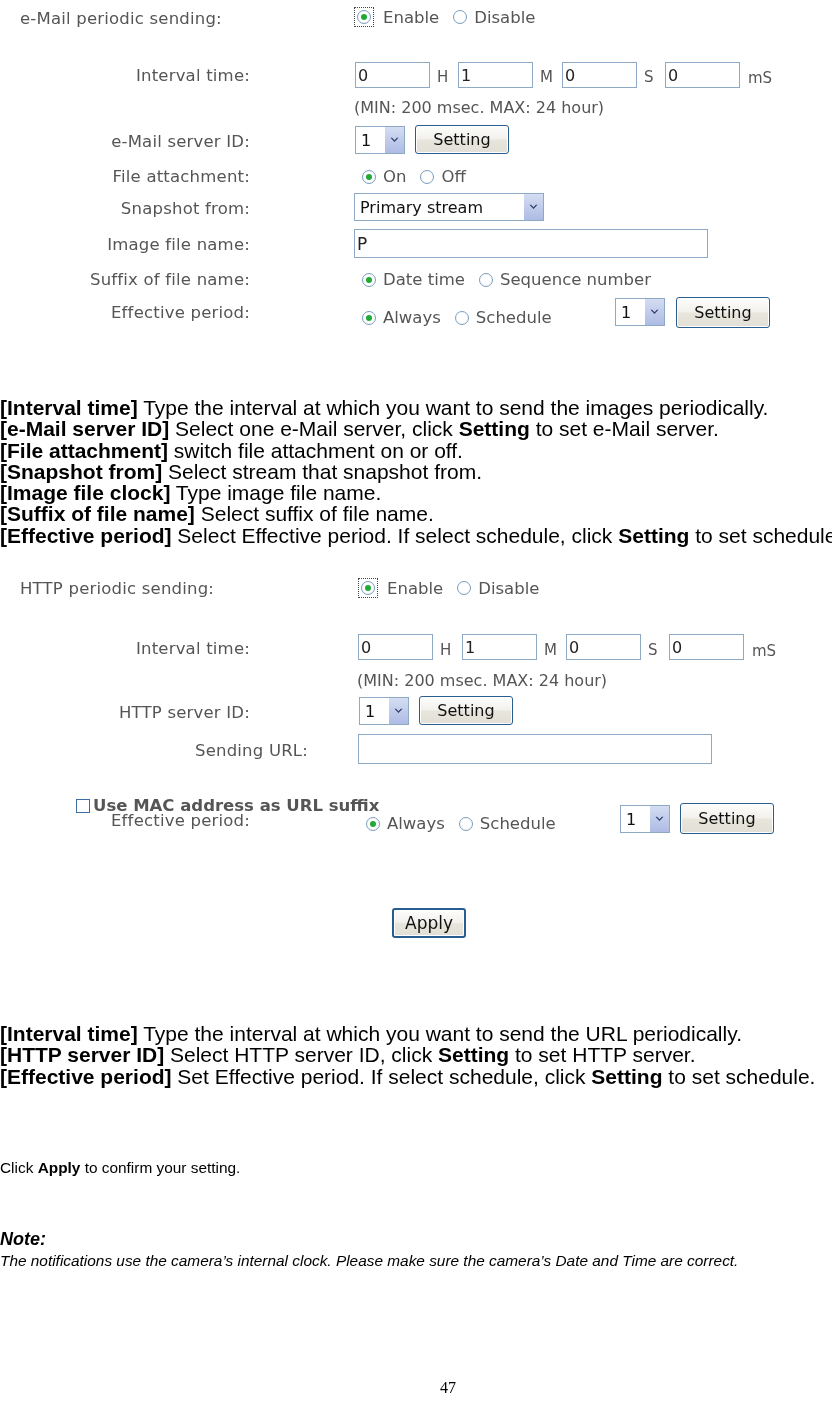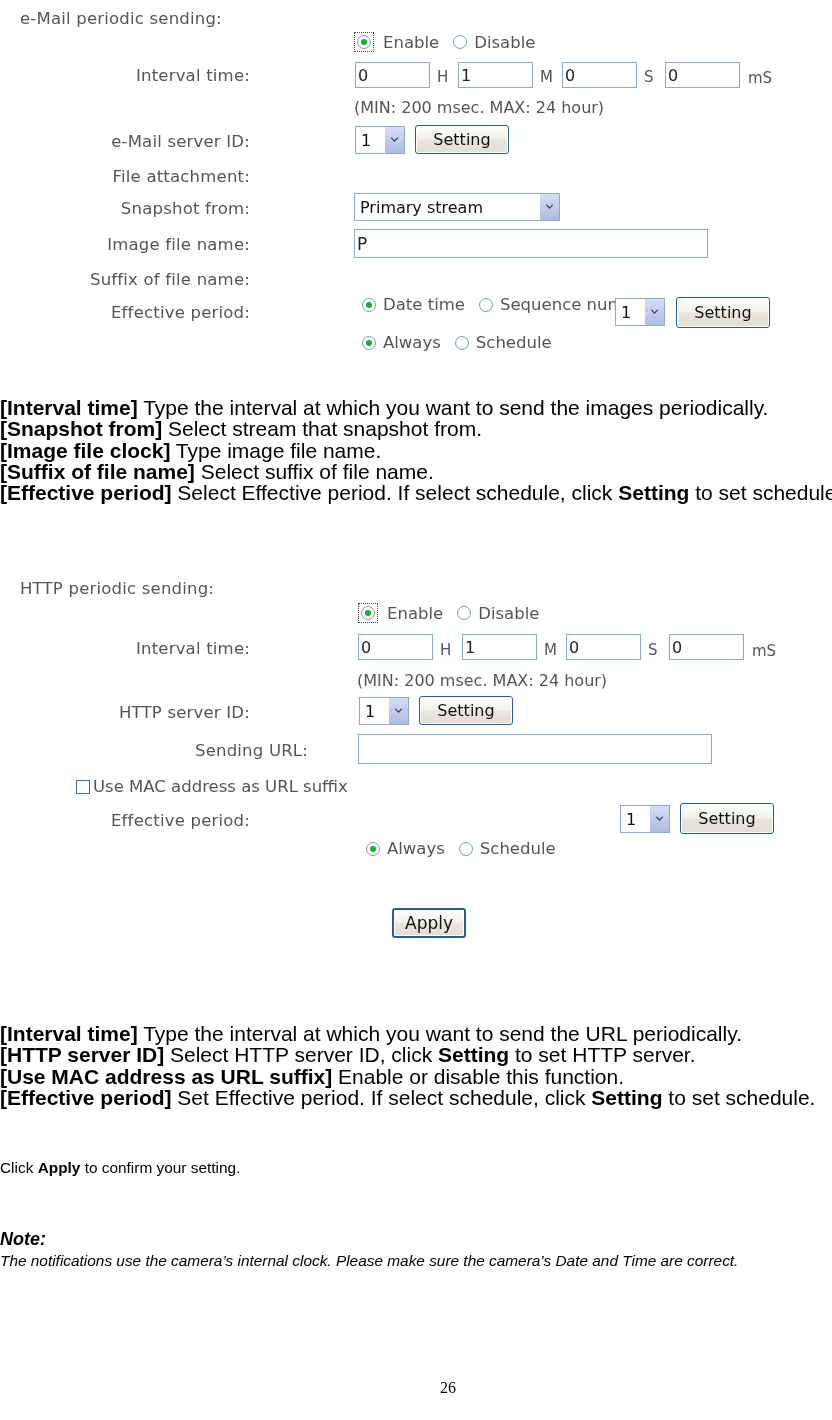--- a/index.html
+++ b/index.html
@@ -23,21 +23,21 @@
     position: absolute;
     text-align: right;
     font-family: "DejaVu Sans", sans-serif;
     font-size: 16.5px;
     color: #555555;
     letter-spacing: 0.2px;
     white-space: nowrap;
   }
 
   
-  .radio-group { position: absolute; display: flex; align-items: center; white-space: nowrap; margin-top: 25px; }
+  .radio-group { position: absolute; display: flex; align-items: center; white-space: nowrap; }
   .radio {
     display: inline-block;
     width: 14px; height: 14px;
     border-radius: 50%;
     border: 1px solid #7b9ebd;
     background: radial-gradient(circle at 50% 45%, #ffffff 0%, #ffffff 55%, #e6eef5 100%);
     box-sizing: border-box;
     position: relative;
     vertical-align: middle;
     flex: 0 0 auto;
@@ -234,21 +234,21 @@
 
   <div class="flabel" style="left:0; width:250px; top:167px;">File attachment:</div>
   <div class="radio-group" style="left:362px; top:167px;">
     <span class="radio checked"></span>
     <span class="radio-label">On</span>
     <span class="radio"></span>
     <span class="radio-label">Off</span>
   </div>
 
   <div class="flabel" style="left:0; width:250px; top:199px;">Snapshot from:</div>
-  <div class="sel" style="left:354px; top:193px; width:206px;">
+  <div class="sel" style="left:354px; top:193px; width:190px;">
     <span class="sel-text">Primary stream</span>
     <span class="sel-arrow">
       <svg width="9" height="6" viewBox="0 0 9 6">
           <path d="M0.5 0.8 L4.5 5 L8.5 0.8 L6.9 0.8 L4.5 3.2 L2.1 0.8 Z" fill="#2b3c6b"></path>
         </svg>
     </span>
   </div>
 
   <div class="flabel" style="left:0; width:250px; top:235px;">Image file name:</div>
   <input class="tinput" style="left: 354px; top: 229px; width: 354px; height: 29px; font-size: 17px; line-height: 27px;" value="P">
@@ -275,20 +275,26 @@
           <path d="M0.5 0.8 L4.5 5 L8.5 0.8 L6.9 0.8 L4.5 3.2 L2.1 0.8 Z" fill="#2b3c6b"></path>
         </svg>
     </span>
   </div>
   <div class="btn" style="left:676px; top:297px; width:94px; height:31px;">Setting</div>
 </div>
 
 <div class="prose-block" style="left:0px; top:397px;">
   <div class="prose-line">
     <b>[Interval time]</b><span> Type the interval at which you want to send the images periodically.</span>
+  </div>
+  <div class="prose-line">
+    <b>[e-Mail server ID]</b><span> Select one e-Mail server, click </span><b>Setting</b><span> to set e-Mail server.</span>
+  </div>
+  <div class="prose-line">
+    <b>[File attachment]</b><span> switch file attachment on or off.</span>
   </div>
   <div class="prose-line">
     <b>[Snapshot from]</b><span> Select stream that snapshot from.</span>
   </div>
   <div class="prose-line">
     <b>[Image file clock]</b><span> Type image file name.</span>
   </div>
   <div class="prose-line">
     <b>[Suffix of file name]</b><span> Select suffix of file name.</span>
   </div>
@@ -330,21 +336,21 @@
       <svg width="9" height="6" viewBox="0 0 9 6">
           <path d="M0.5 0.8 L4.5 5 L8.5 0.8 L6.9 0.8 L4.5 3.2 L2.1 0.8 Z" fill="#2b3c6b"></path>
         </svg>
     </span>
   </div>
   <div class="btn" style="left:419px; top:696px; width:94px; height:29px;">Setting</div>
 
   <div class="flabel" style="left:17px; width:250px; top:741px;padding-left:41px;">Sending URL:</div>
   <input class="tinput" style="left: 358px; top: 734px; width: 354px; height: 30px; font-size: 17px; line-height: 28px;" value="">
 
-  <div class="cbox-row" style="left:76px; top:777px;">
+  <div class="cbox-row" style="left:76px; top:796px;font-weight:bold;">
     <span class="cbox"></span>
     <span class="cbox-label">Use MAC address as URL suffix</span>
   </div>
 
   <div class="flabel" style="left:0; width:250px; top:811px;">Effective period:</div>
   <div class="radio-group" style="left:366px; top:814px;">
     <span class="radio checked"></span>
     <span class="radio-label">Always</span>
     <span class="radio"></span>
     <span class="radio-label" style="margin-right:6px;">Schedule</span>
@@ -363,27 +369,24 @@
 <div class="btn" style="left:392px; top:908px; width:74px; height:30px; font-size:17px; border-width:2px;">Apply</div>
 
 <div class="prose-block" style="left:0px; top:1023px;">
   <div class="prose-line">
     <b>[Interval time]</b><span> Type the interval at which you want to send the URL periodically.</span>
   </div>
   <div class="prose-line">
     <b>[HTTP server ID]</b><span> Select HTTP server ID, click </span><b>Setting</b><span> to set HTTP server.</span>
   </div>
   <div class="prose-line">
-    <b>[Use MAC address as URL suffix]</b><span> Enable or disable this function.</span>
-  </div>
-  <div class="prose-line">
     <b>[Effective period]</b><span> Set Effective period. If select schedule, click </span><b>Setting</b><span> to set schedule.</span>
   </div>
 </div>
 
 <div class="prose" style="left:0px; top:1157px;">
   <span>Click </span><b>Apply</b><span> to confirm your setting.</span>
 </div>
 
 <div class="note-title" style="left:0px; top:1229px;">Note:</div>
 <div class="note-body" style="left:0px; top:1250px;">The notifications use the camera’s internal clock. Please make sure the camera’s Date and Time are correct.</div>
 
-<div class="page-num" style="left:440px; top:1379px;">26</div>
+<div class="page-num" style="left:440px; top:1379px;">47</div>
 
 </body></html>

